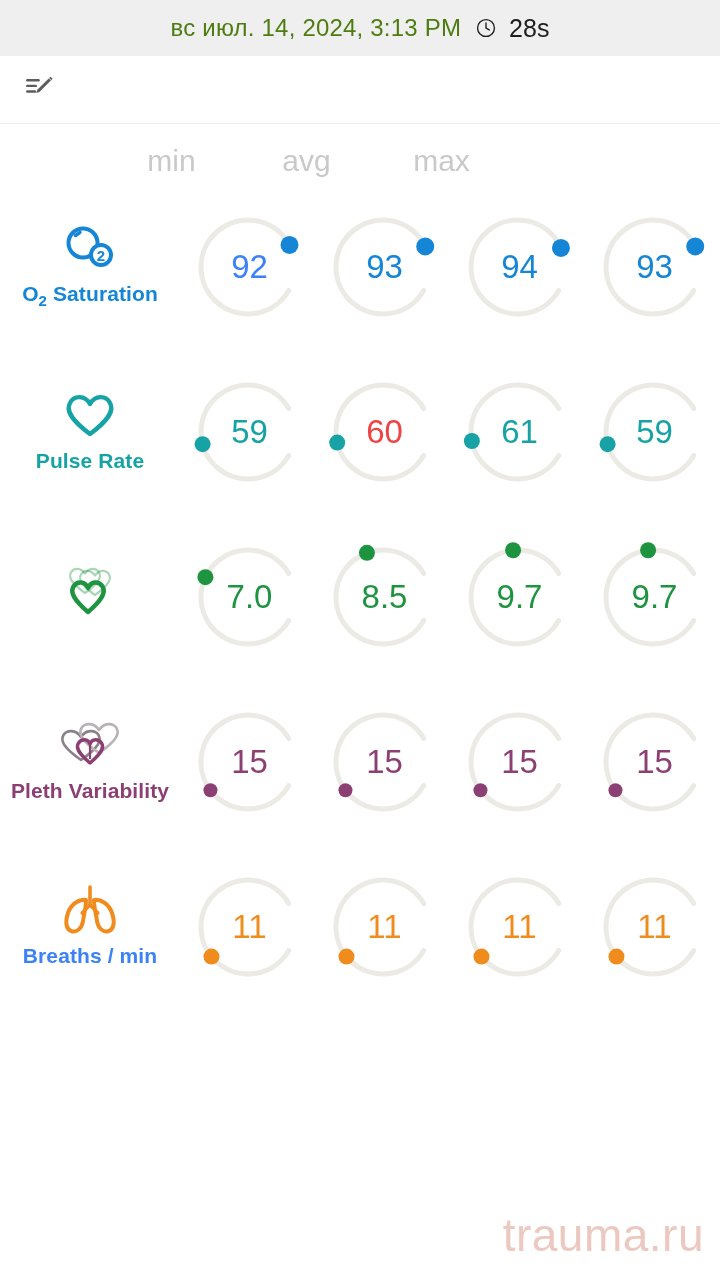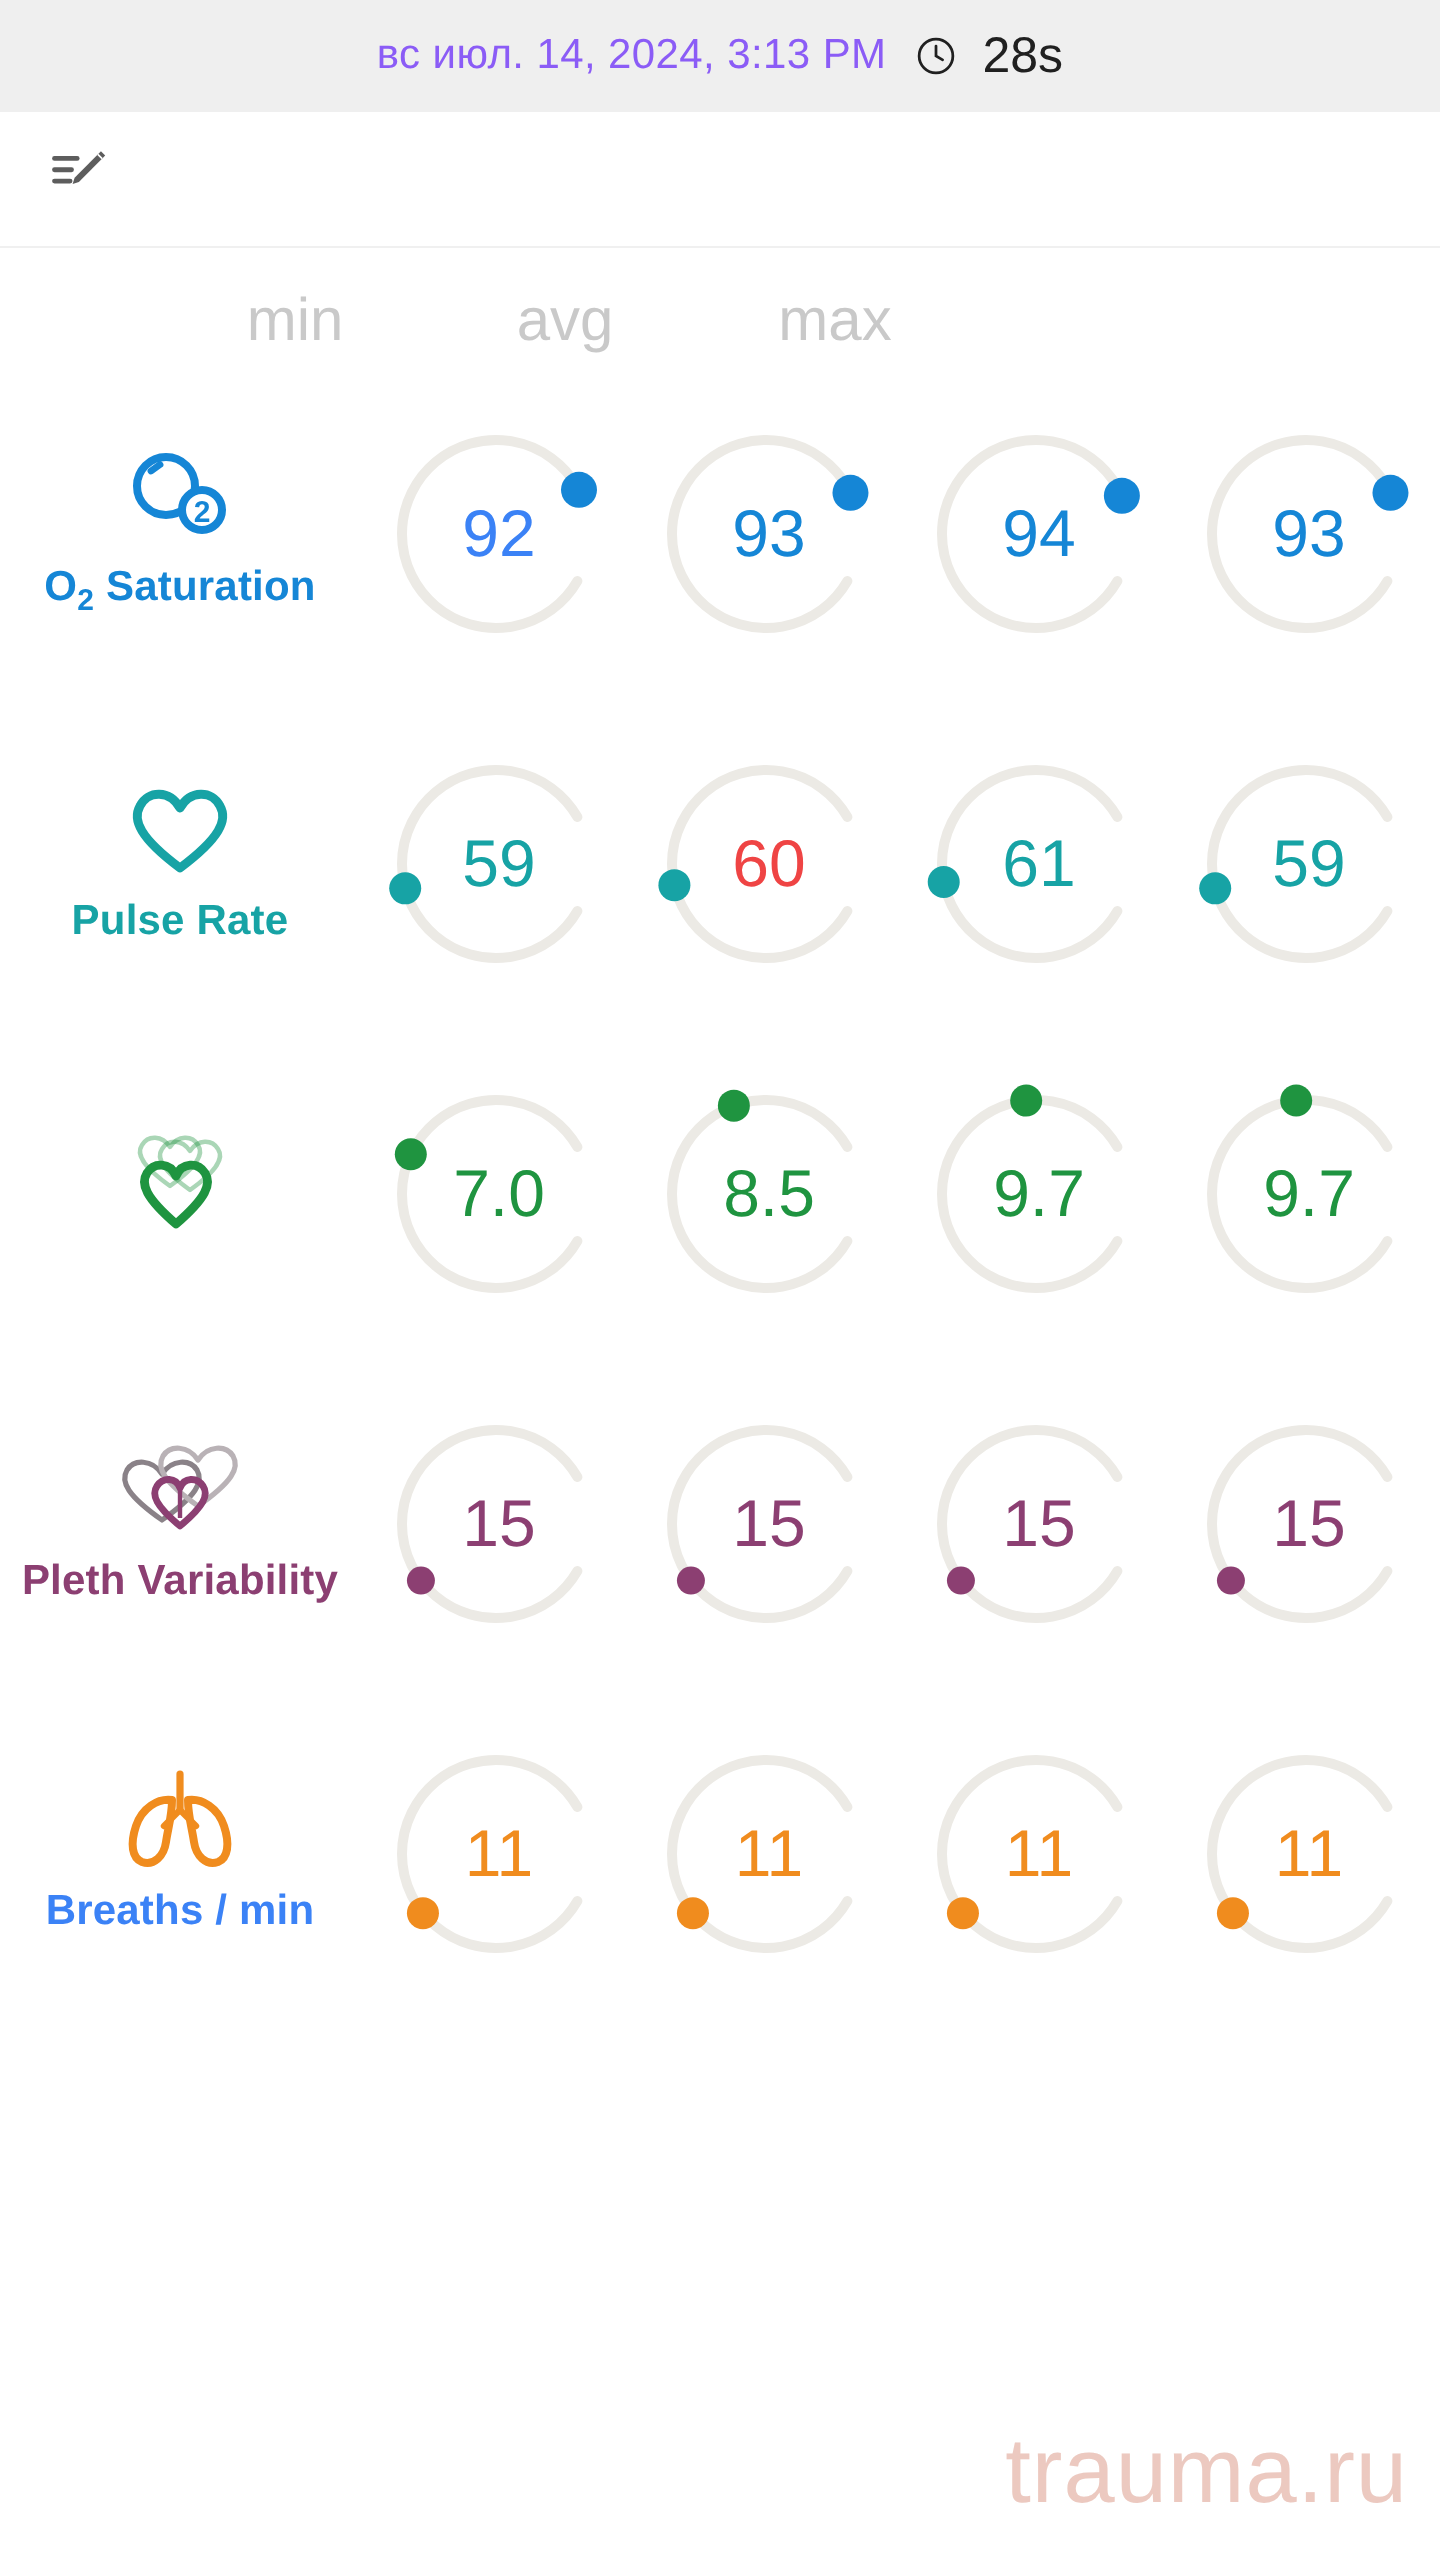--- a/index.html
+++ b/index.html
@@ -20,22 +20,22 @@
   
   .titlebar {
     height: 56px;
     background: #efefef;
     display: flex;
     align-items: center;
     justify-content: center;
     gap: 10px;
   }
   .titlebar .datetime {
-    font-size: 21px;
-    color: #8b5cf6;
+    font-size: 24px;
+    color: #4d7c0f;
     letter-spacing: 0.2px;
     white-space: nowrap;
   }
   .titlebar .clock-icon {
     width: 22px; height: 22px;
     display: inline-block;
     position: relative;
     margin-left: 4px;
   }
   .titlebar .duration {
@@ -57,21 +57,21 @@
     width: 48px; height: 48px;
     display: flex;
     align-items: center;
     justify-content: center;
     cursor: pointer;
   }
 
   
   .col-headers {
     display: flex;
-    padding-left: 80px;
+    padding-left: 104px;
     padding-top: 20px;
     padding-bottom: 6px;
   }
   .col-headers .col {
     width: 135px;
     text-align: center;
     font-size: 30px;
     color: #c9c9c9;
     font-weight: 400;
   }

